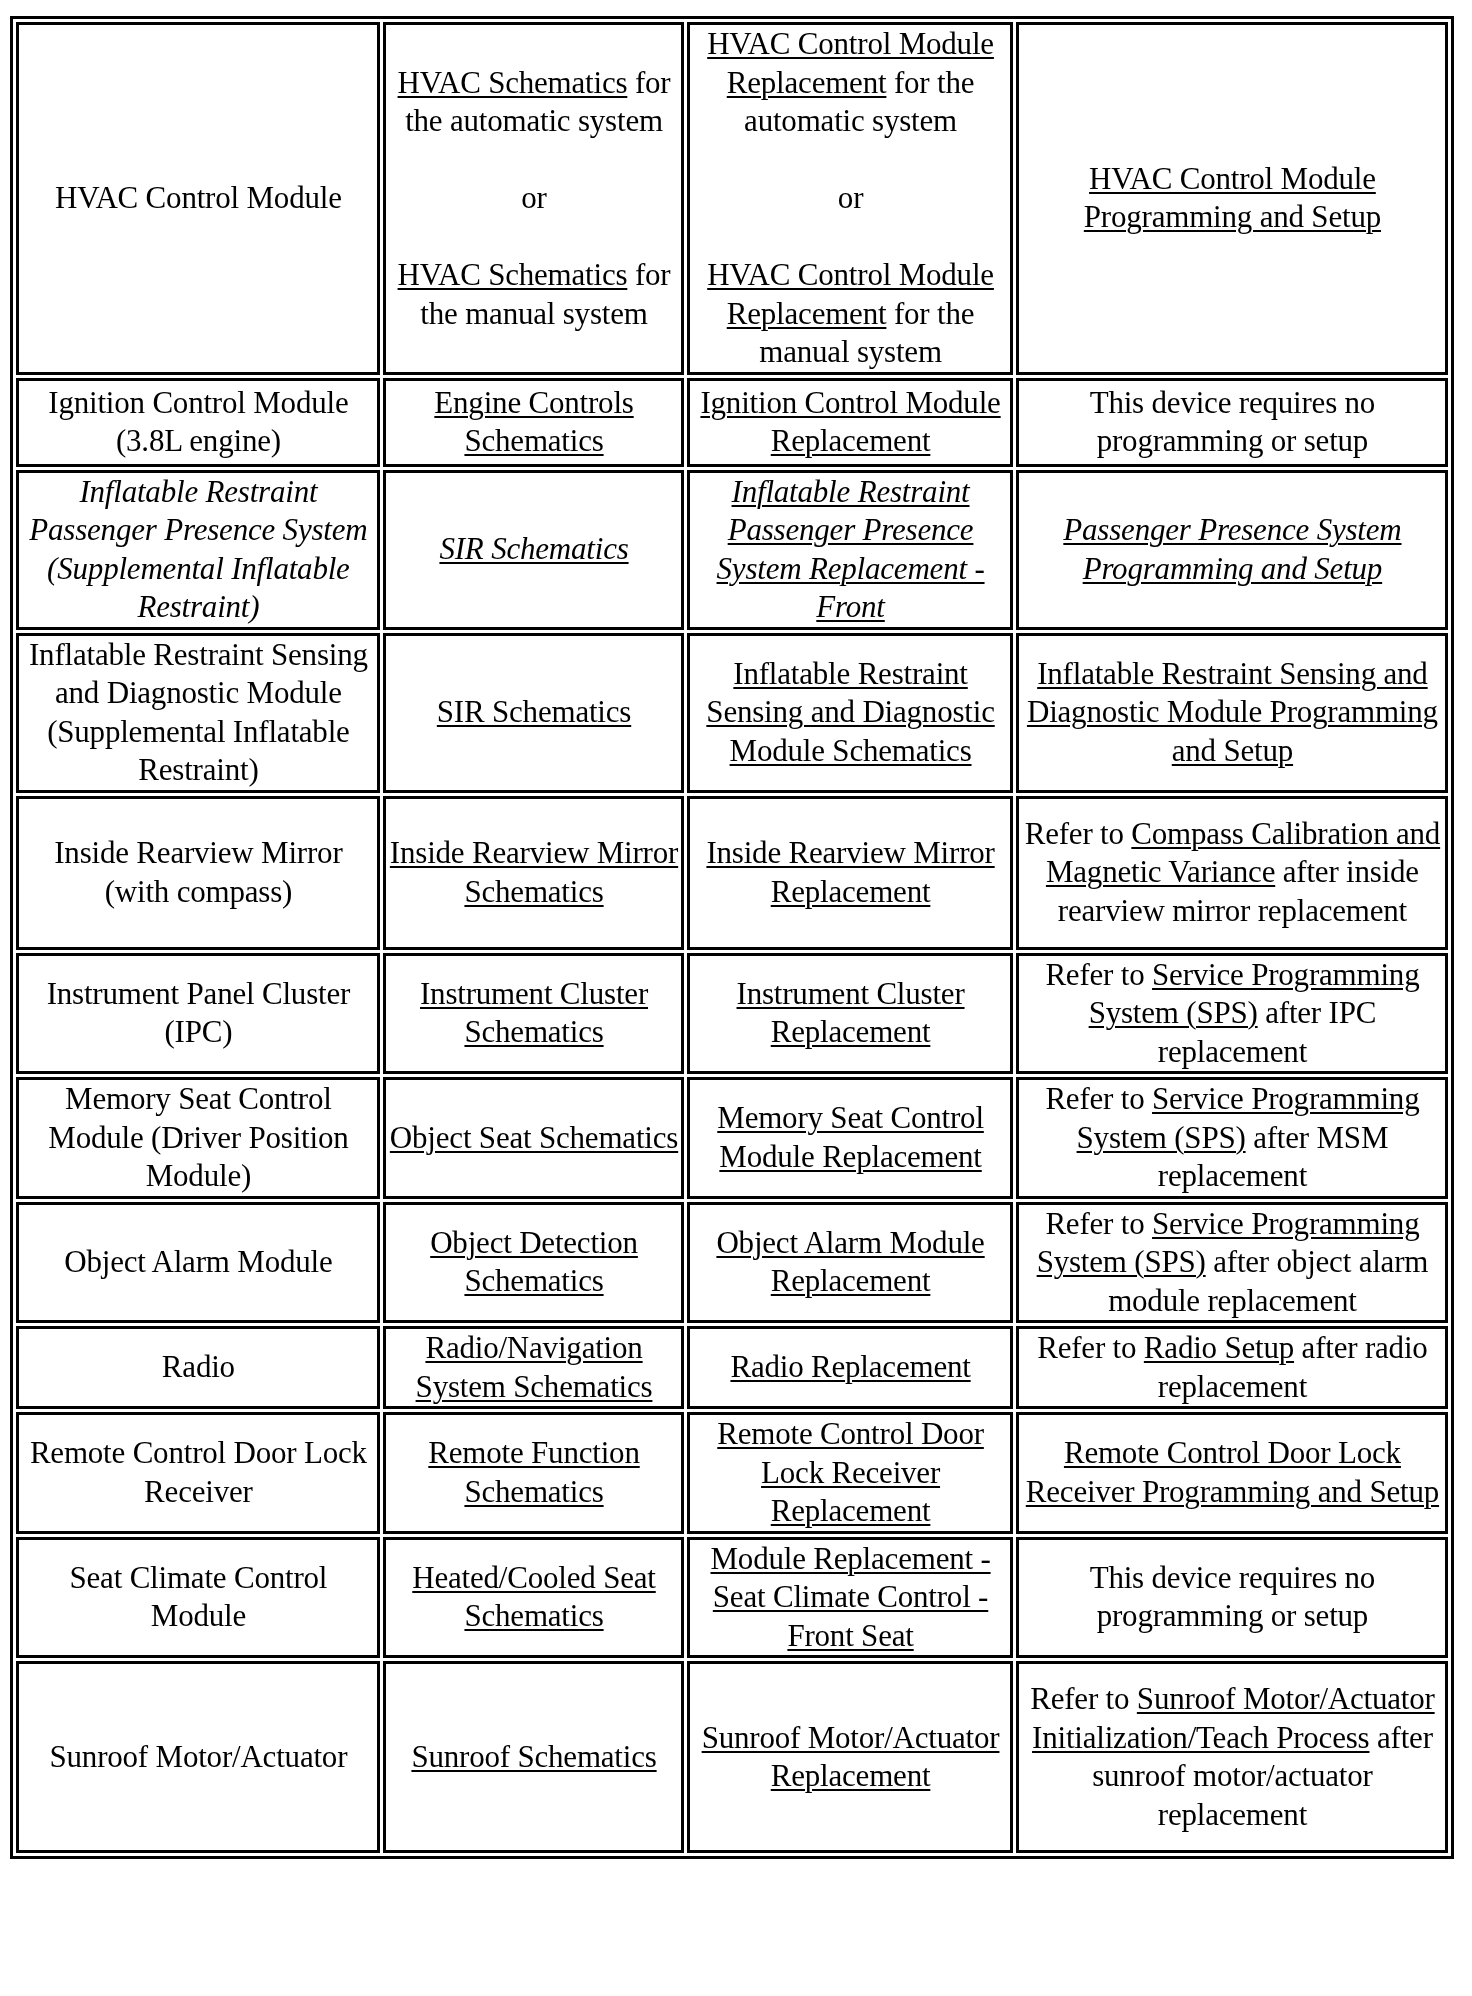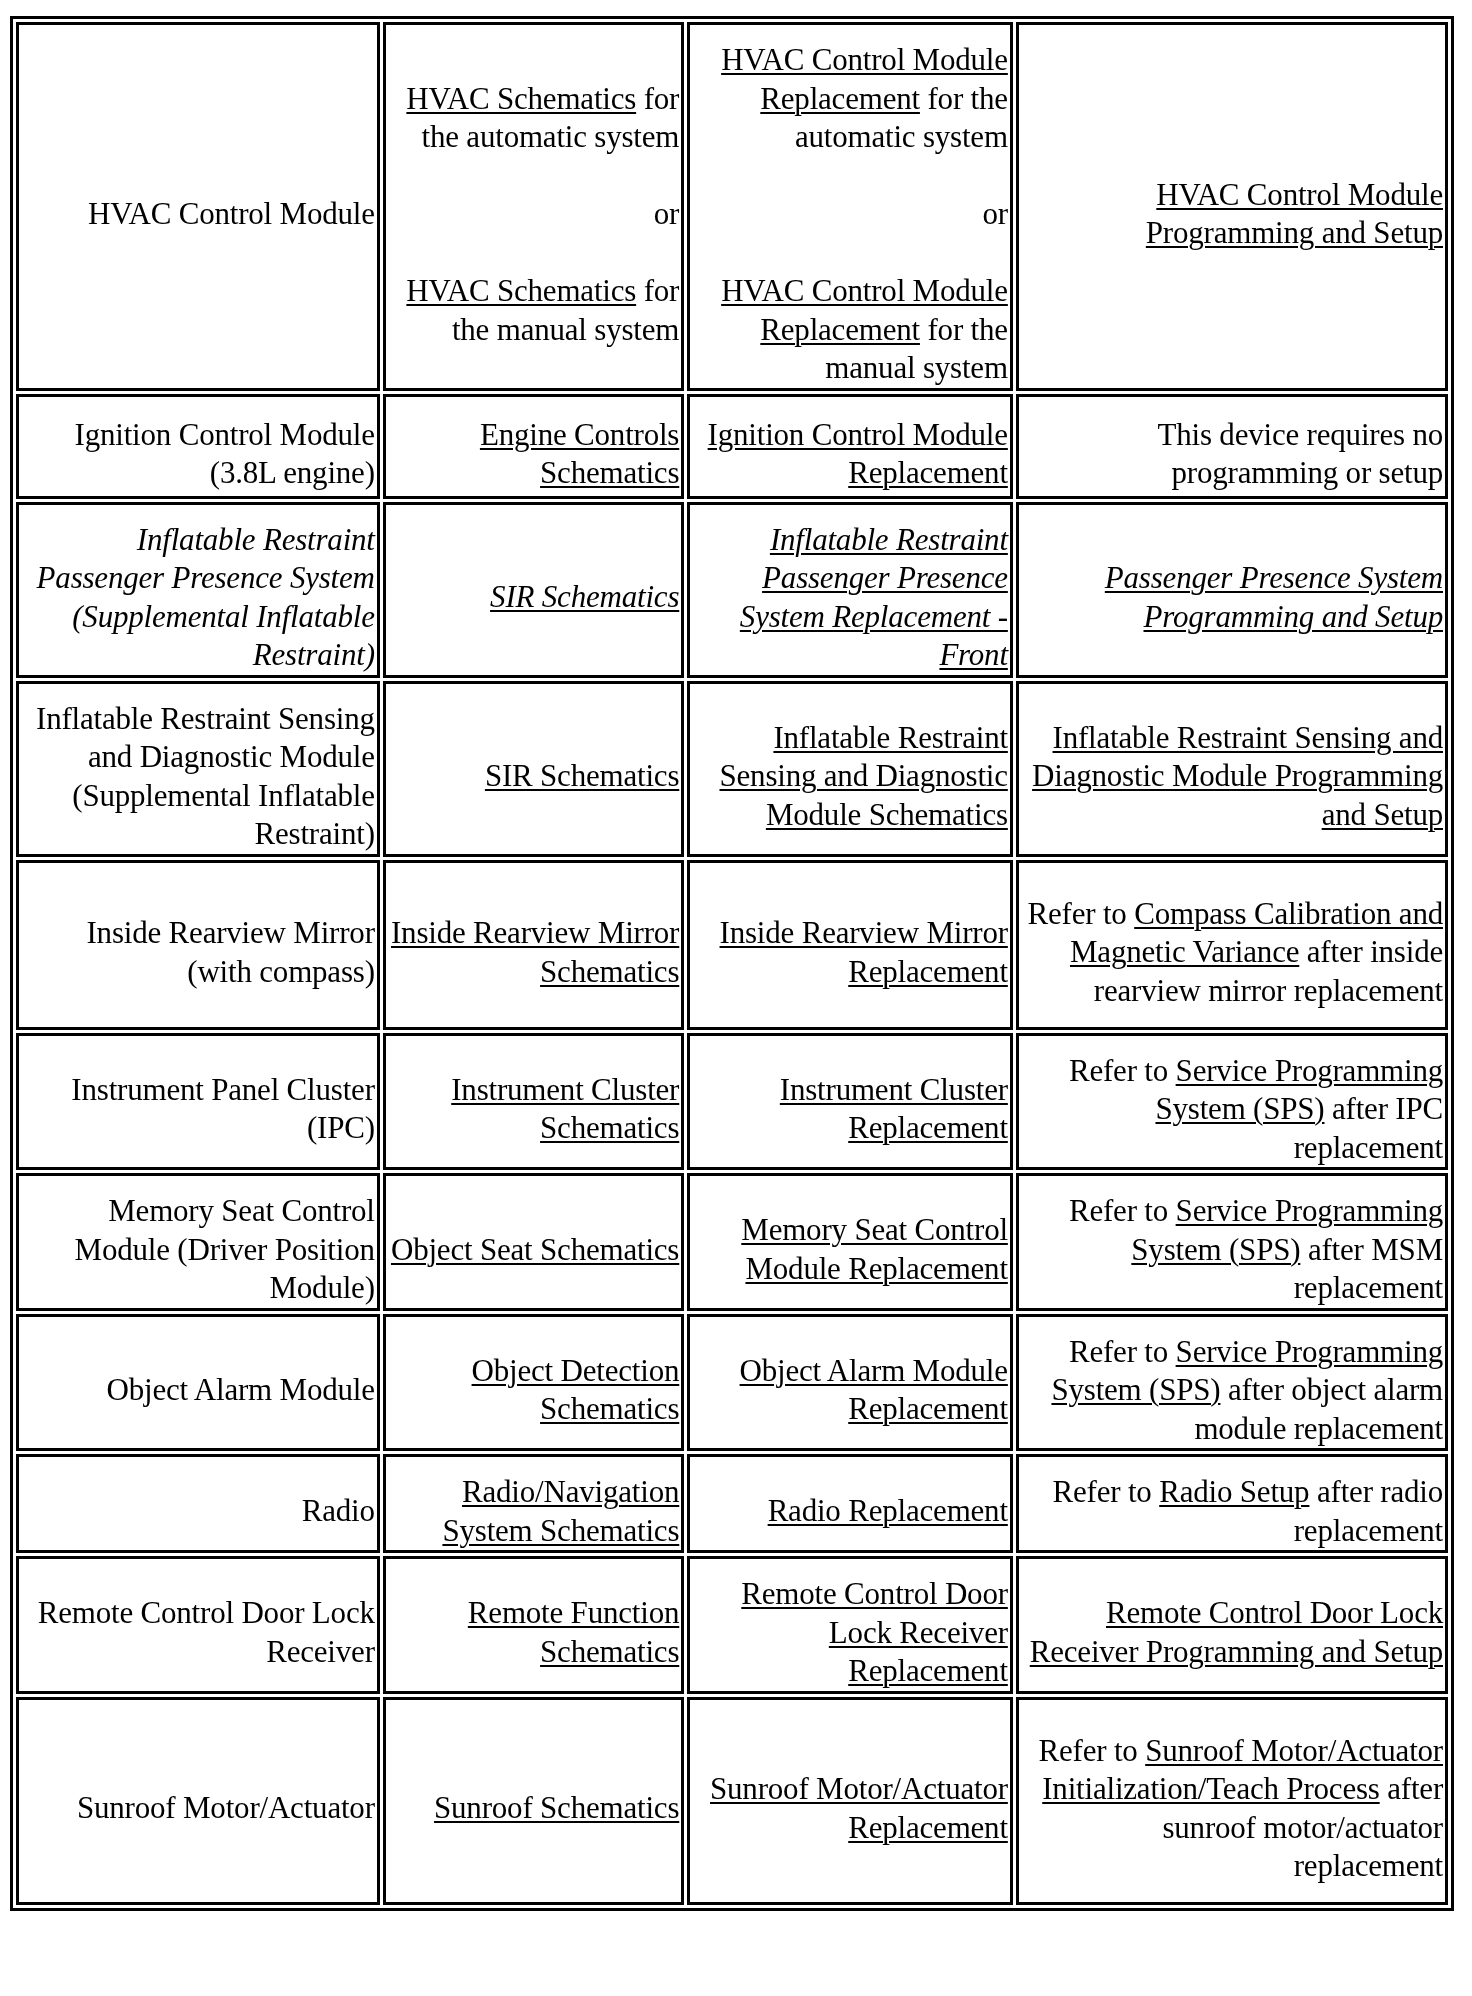--- a/index.html
+++ b/index.html
@@ -20,26 +20,26 @@
     left: 10px;
     top: 16px;
     width: 1444px;
     border: 3px solid #000;
     border-collapse: separate;
     border-spacing: 3px;
     table-layout: fixed;
   }
   table.modules td {
     border: 3px solid #000;
-    padding: 16px 2px 0 3px;
+    padding: 0 2px 0 3px;
     vertical-align: middle;
     font-size: 31px;
     line-height: 38.5px;
     letter-spacing: -0.2px;
-    text-align: right;
+    text-align: center;
     word-wrap: break-word;
   }
   col.c1 { width: 362px; }
   col.c2 { width: 300px; }
   col.c3 { width: 324px; }
   col.c4 { width: 430px; }
   a.lnk {
     color: #000;
     text-decoration: underline;
     text-decoration-thickness: 2px;
@@ -137,20 +137,26 @@
       <td><span>Refer to </span><a class="lnk">Radio Setup</a><span> after radio replacement</span></td>
     </tr>
 
     <tr class="r11">
       <td><span>Remote Control Door Lock Receiver</span></td>
       <td><a class="lnk">Remote Function Schematics</a></td>
       <td><a class="lnk">Remote Control Door Lock Receiver Replacement</a></td>
       <td><span></span><a class="lnk">Remote Control Door Lock Receiver Programming and Setup</a><span></span></td>
     </tr>
 
+    <tr class="r12">
+      <td><span>Seat Climate Control Module</span></td>
+      <td><a class="lnk">Heated/Cooled Seat Schematics</a></td>
+      <td><a class="lnk">Module Replacement - Seat Climate Control - Front Seat</a></td>
+      <td><span>This device requires no programming or setup</span></td>
+    </tr>
 
     <tr class="r13">
       <td><span>Sunroof Motor/Actuator</span></td>
       <td><a class="lnk">Sunroof Schematics</a></td>
       <td><a class="lnk">Sunroof Motor/Actuator Replacement</a></td>
       <td><span>Refer to </span><a class="lnk">Sunroof Motor/Actuator Initialization/Teach Process</a><span> after sunroof motor/actuator replacement</span></td>
     </tr>
   </tbody>
 </table>
 

